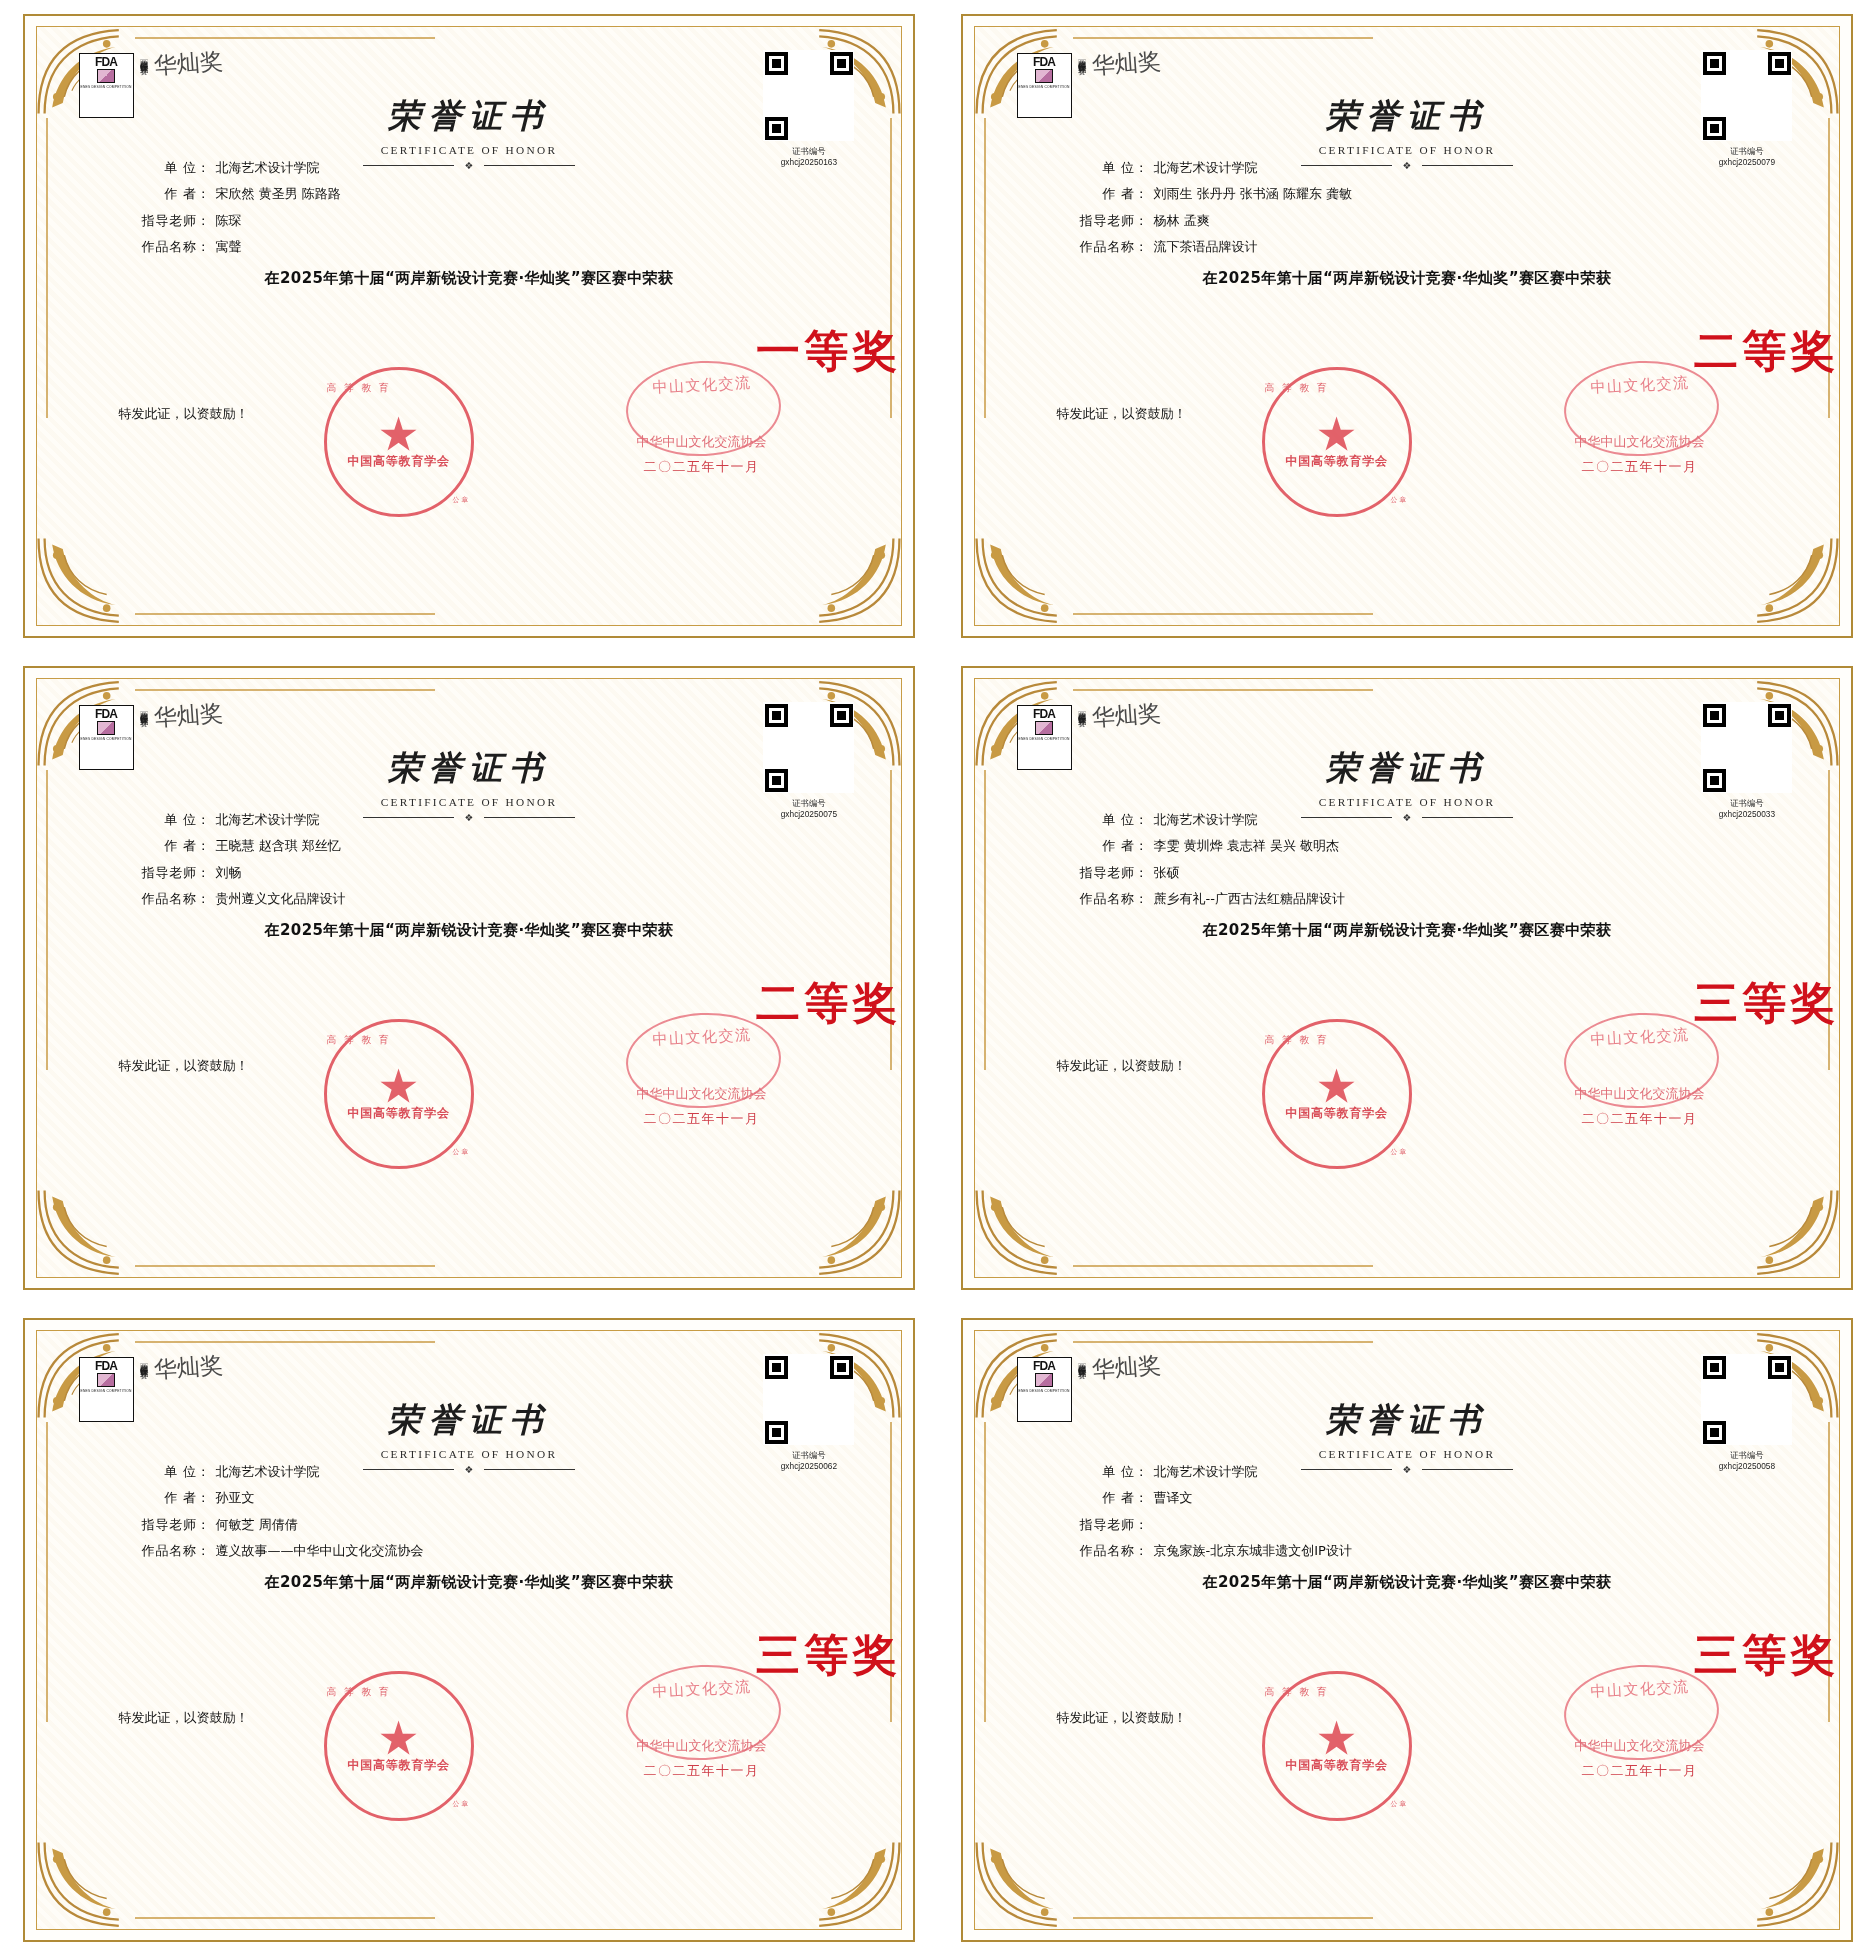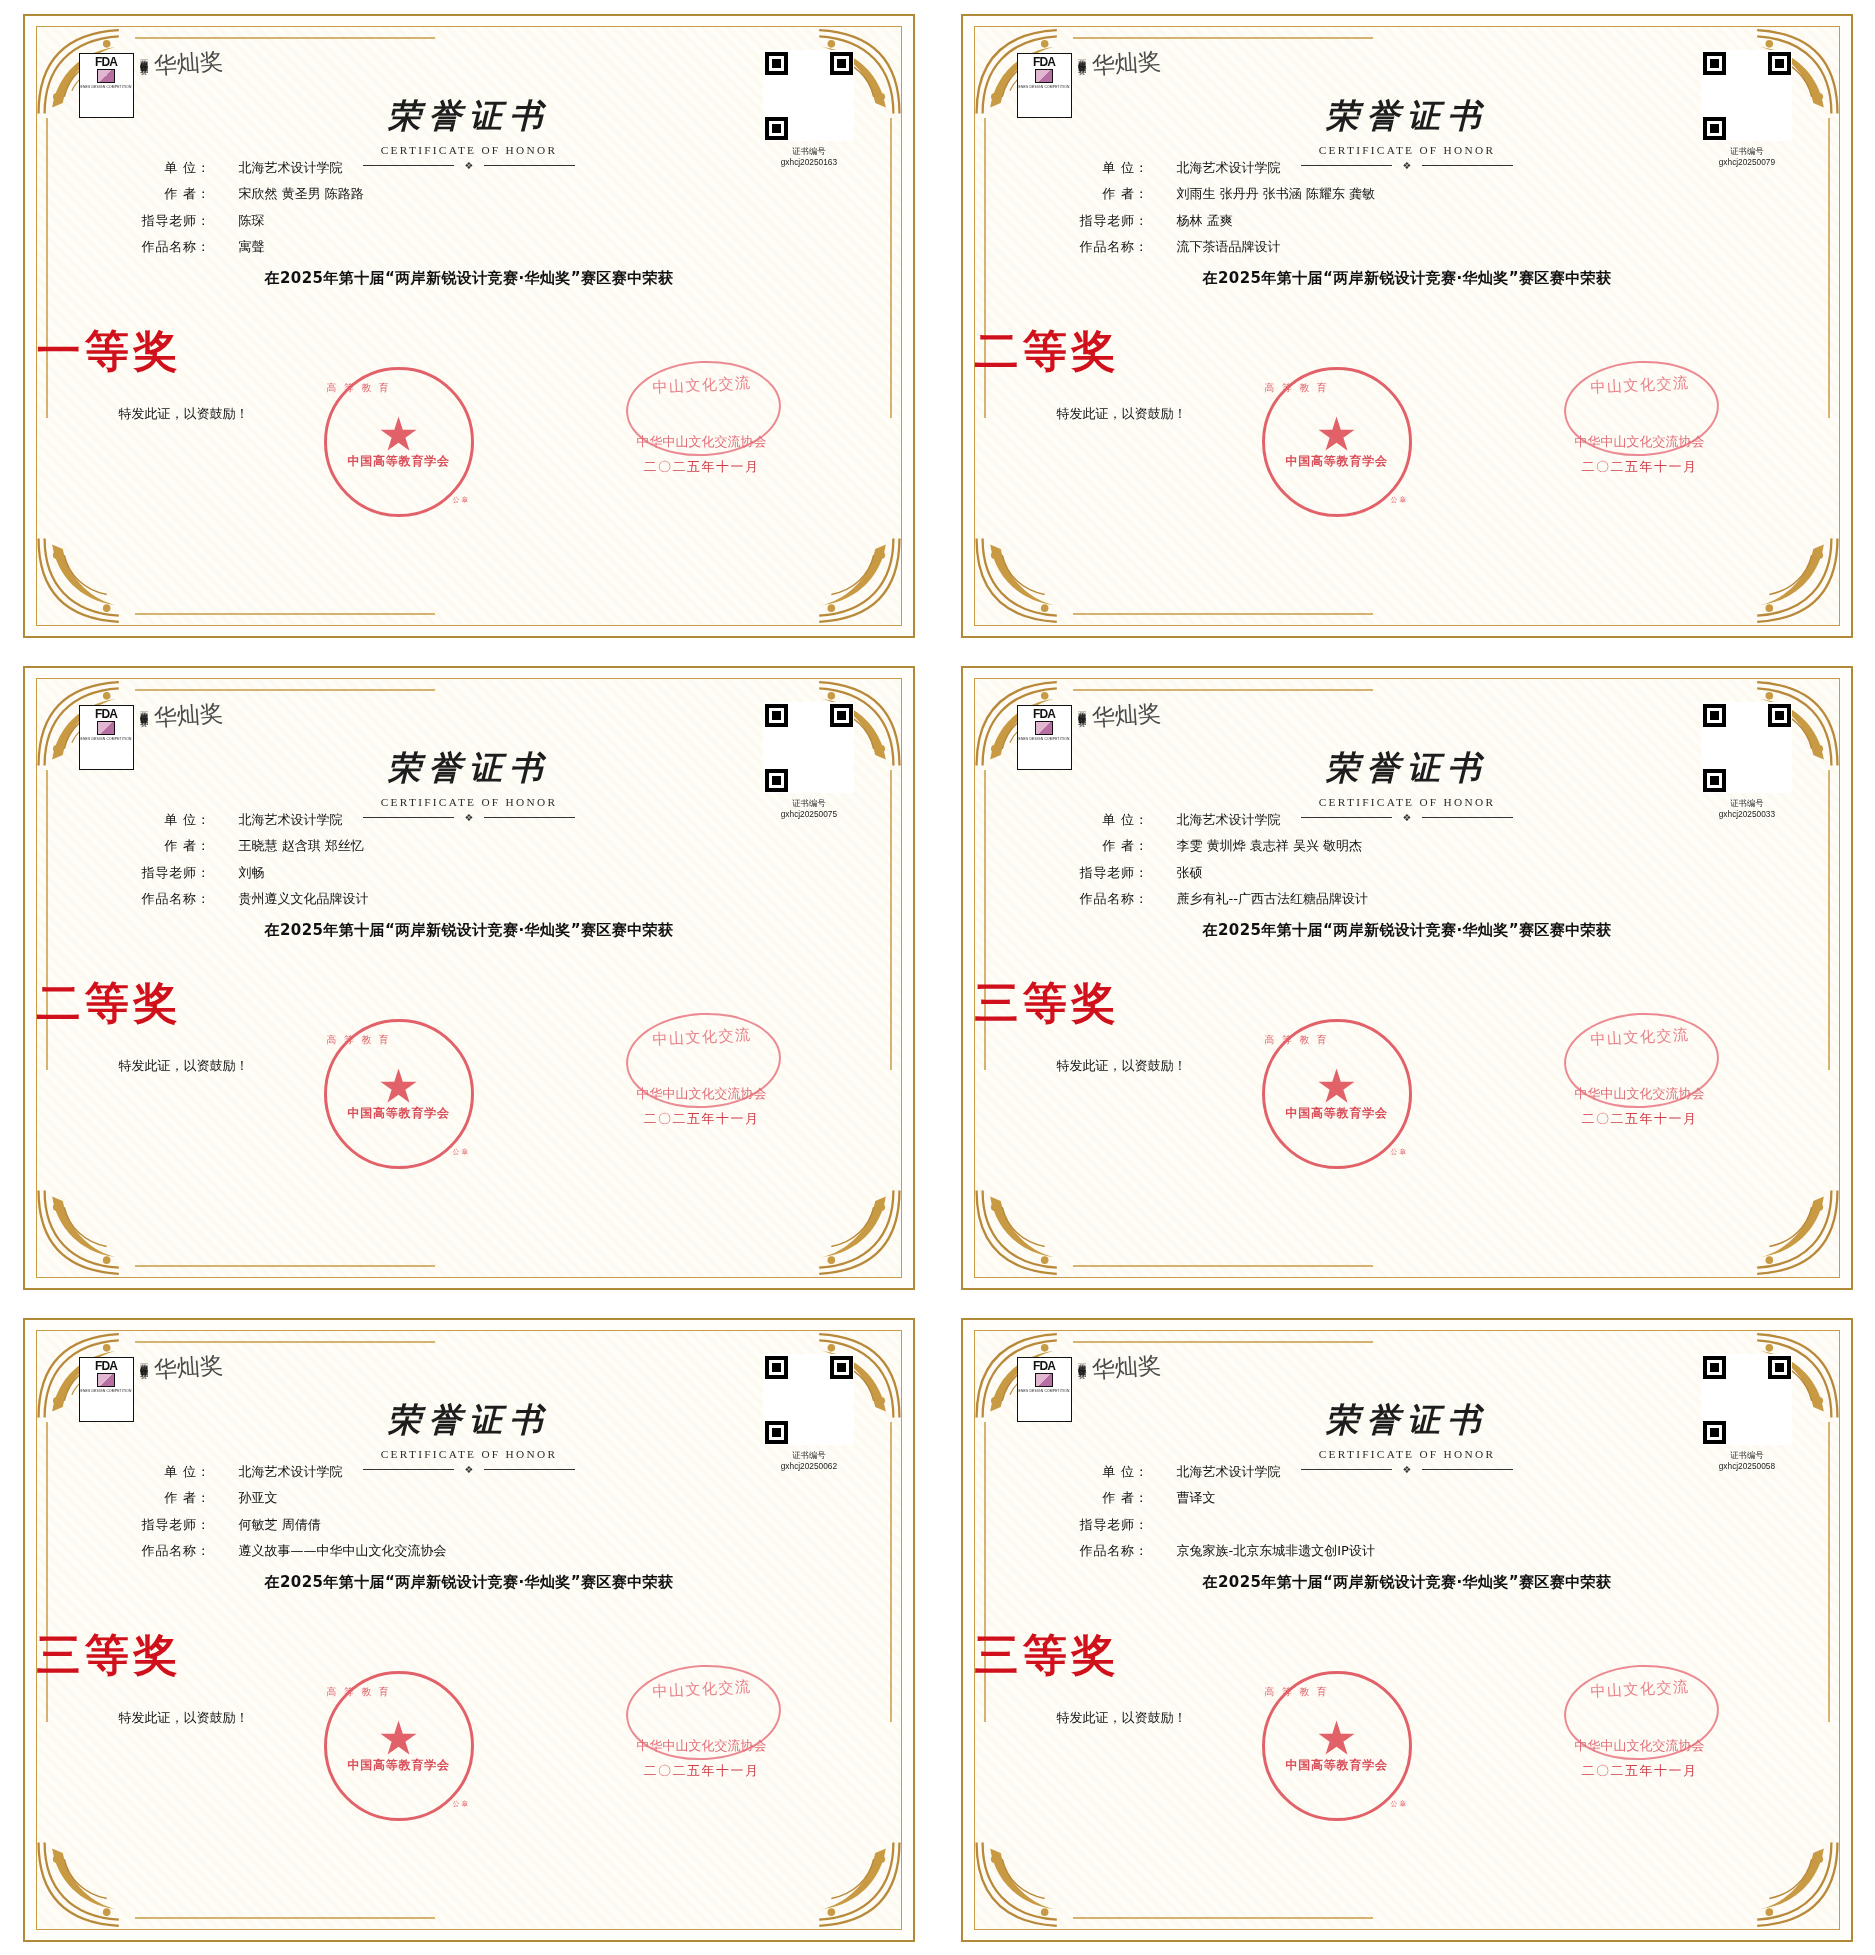--- a/index.html
+++ b/index.html
@@ -245,38 +245,38 @@
     display: flex;
     align-items: baseline;
     margin-bottom: 8.3px;
   }
   .field-label {
     width: 83px;
     text-align: right;
     letter-spacing: 0.8px;
   }
   .field-value {
-    margin-left: 28px;
+    margin-left: 5px;
   }
   .award-line {
     position: absolute;
     left: 0; right: 0;
     top: 242px;
     text-align: center;
     font-size: 15px;
     font-weight: bold;
     color: #111;
     letter-spacing: 0.4px;
     font-family: "DejaVu Sans", sans-serif;
   }
   .award-name {
     position: absolute;
     left: 0; right: 0;
     top: 295px;
-    text-align: left;
+    text-align: right;
     font-size: 44px;
     font-weight: bold;
     color: #d0111b;
     letter-spacing: 4.5px;
     font-family: "DejaVu Sans", sans-serif;
   }
   .encourage {
     position: absolute;
     left: 82px;
     top: 378px;

